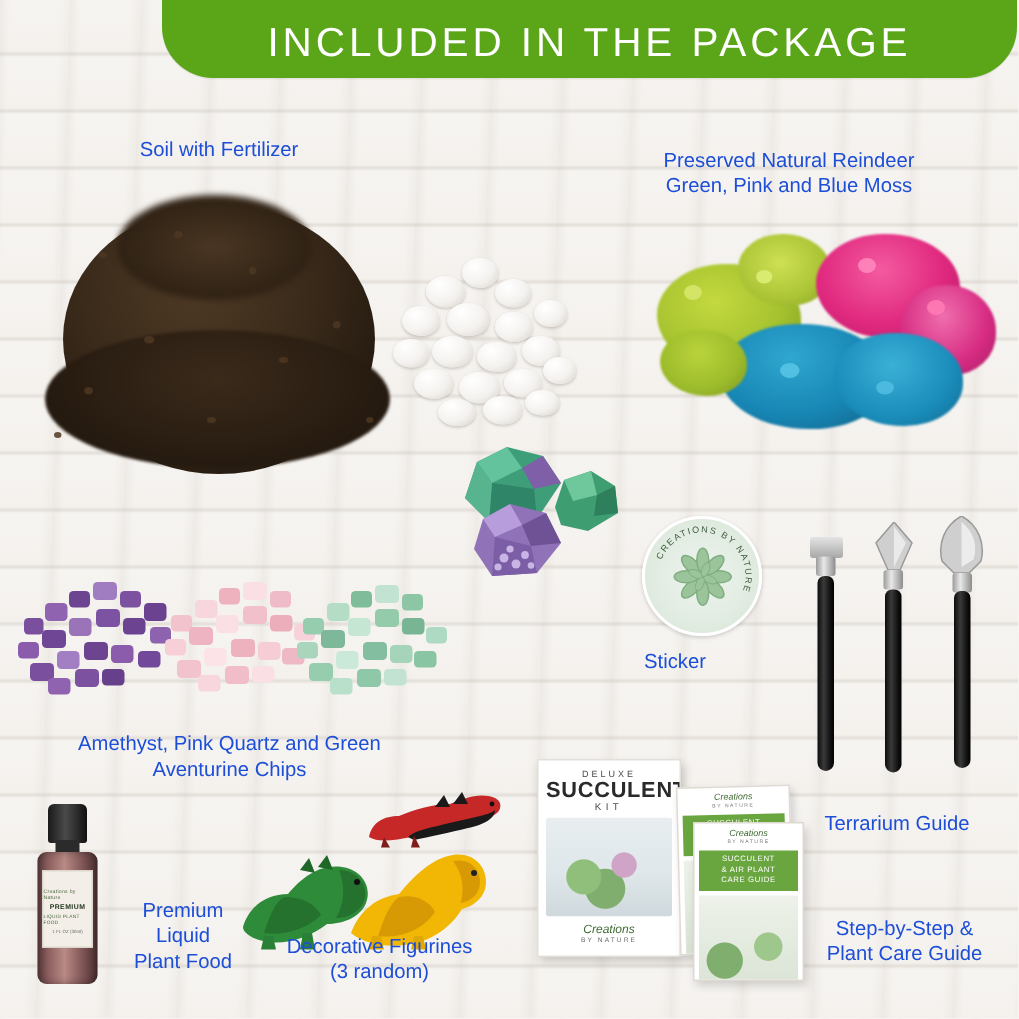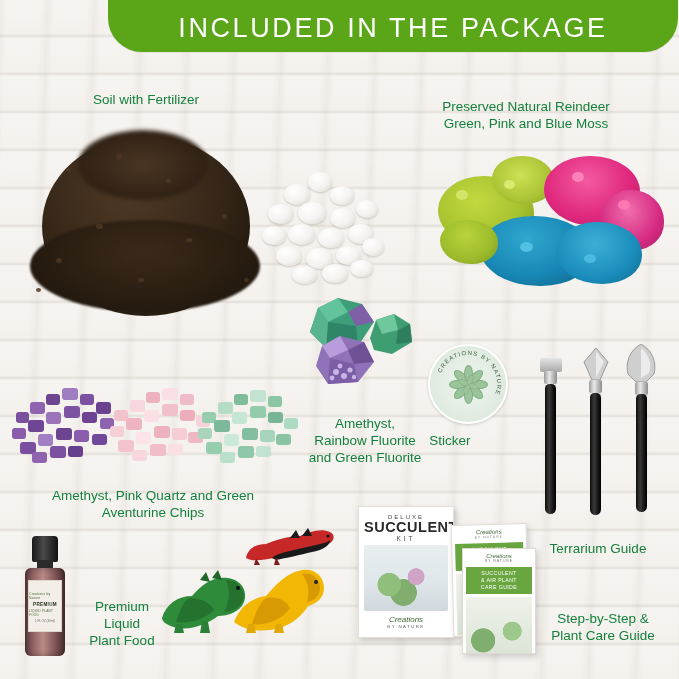--- a/index.html
+++ b/index.html
@@ -74,21 +74,21 @@
     color: #ffffff;
     font-size: 27px;
     letter-spacing: 2.6px;
     font-weight: 400;
     white-space: nowrap;
   }
 
   
   .caption {
     position: absolute;
-    color: #15803d;
+    color: #1d4ed8;
     font-size: 13.5px;
     line-height: 17px;
     text-align: center;
     white-space: pre-line;
   }
 
   
   .soil {
     position: absolute;
     left: 26px;
@@ -448,23 +448,20 @@
       <g fill="#c9b4e6">
         <circle cx="24" cy="40" r="3"></circle>
           <circle cx="32" cy="44" r="3"></circle>
         <circle cx="38" cy="38" r="2.6"></circle>
           <circle cx="28" cy="34" r="2.4"></circle>
         <circle cx="20" cy="46" r="2.4"></circle>
           <circle cx="42" cy="45" r="2.2"></circle>
       </g>
     </svg>
   </div>
-  <div class="caption" style="left:290px;top:415px;width:150px;">Amethyst,
-Rainbow Fluorite
-and Green Fluorite</div>
 
   <div class="sticker">
     <div class="succ">
       <div class="petal" style="transform:rotate(0deg) translateX(11px);"></div>
       <div class="petal" style="transform:rotate(45deg) translateX(11px);"></div>
       <div class="petal" style="transform:rotate(90deg) translateX(11px);"></div>
       <div class="petal" style="transform:rotate(135deg) translateX(11px);"></div>
       <div class="petal" style="transform:rotate(180deg) translateX(11px);"></div>
       <div class="petal" style="transform:rotate(225deg) translateX(11px);"></div>
       <div class="petal" style="transform:rotate(270deg) translateX(11px);"></div>
@@ -622,20 +619,22 @@
       <path d="M2 54 C6 40 18 32 32 32 C42 20 54 12 68 14 C82 16 88 28 84 38 C80 48 68 52 58 52 C48 60 32 66 18 64 C8 62 2 58 2 54 Z" fill="#2e8b3a"></path>
       <path d="M66 16 C78 16 86 26 83 36 C80 44 72 48 64 48 C70 38 70 26 66 16 Z" fill="#24722e"></path>
       <path d="M30 34 C40 34 50 38 54 46 C44 56 28 60 16 58 C20 46 24 36 30 34 Z" fill="#24722e"></path>
       <path d="M40 16 L46 8 L50 18 Z" fill="#1f6628"></path>
       <path d="M52 14 L58 6 L62 16 Z" fill="#1f6628"></path>
       <circle cx="78" cy="24" r="2" fill="#111"></circle>
       <path d="M16 60 L14 69 L24 69 L22 60 Z" fill="#2a8036"></path>
       <path d="M42 58 L40 69 L50 69 L48 58 Z" fill="#2a8036"></path>
     </svg>
   </div>
+  <div class="caption" style="left:168px;top:622px;width:170px;">Decorative Figurines
+(3 random)</div>
 
   <div class="kitbox">
     <div class="deluxe">DELUXE</div>
     <div class="terr">SUCCULENT</div>
     <div class="kitw">KIT</div>
     <div class="photo"></div>
     <div class="brandline">Creations</div>
     <div class="brandsub">BY NATURE</div>
   </div>
 

